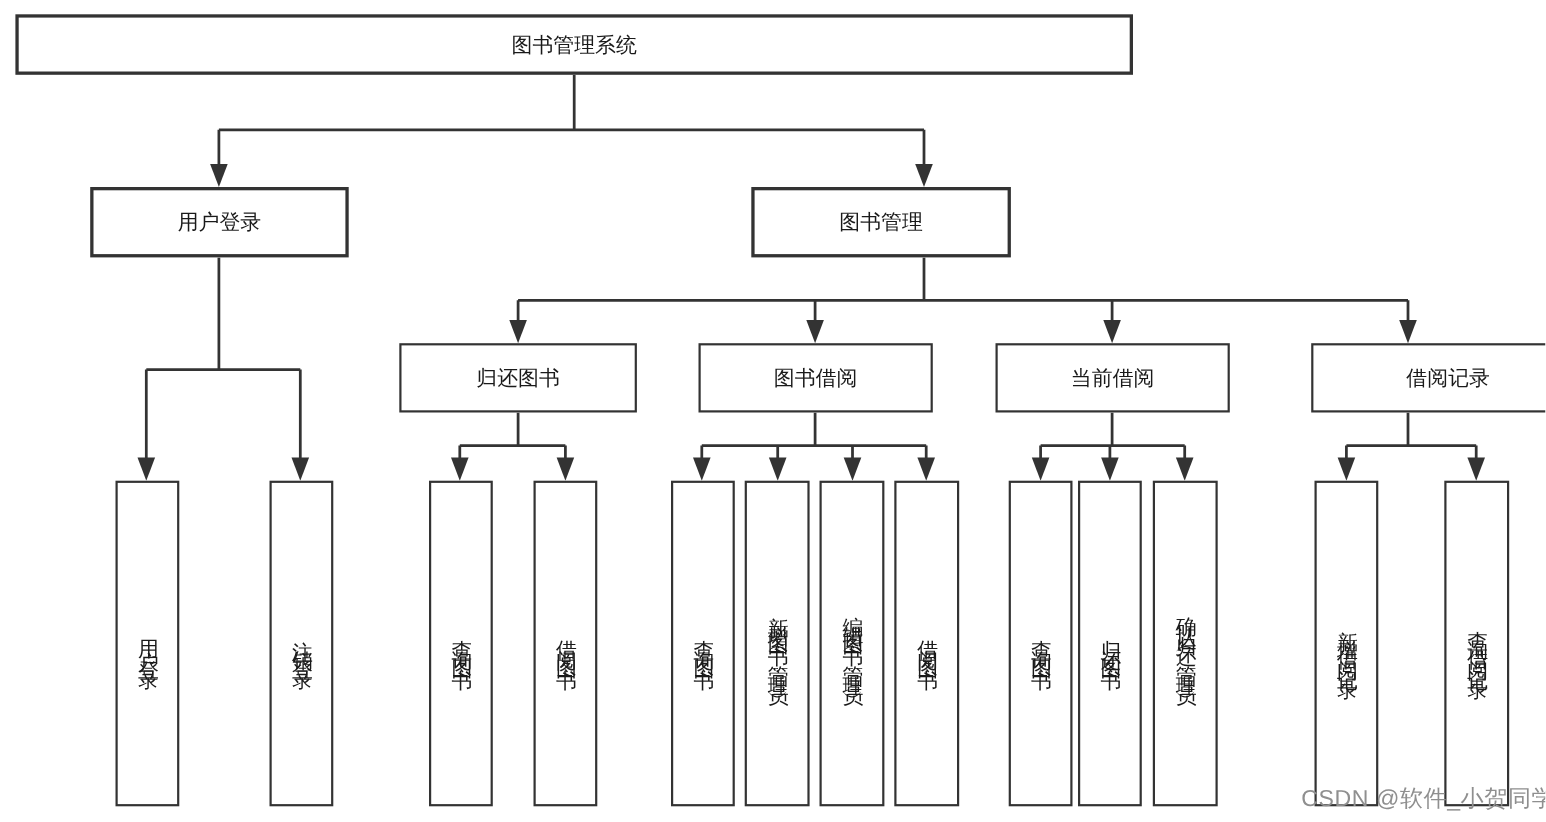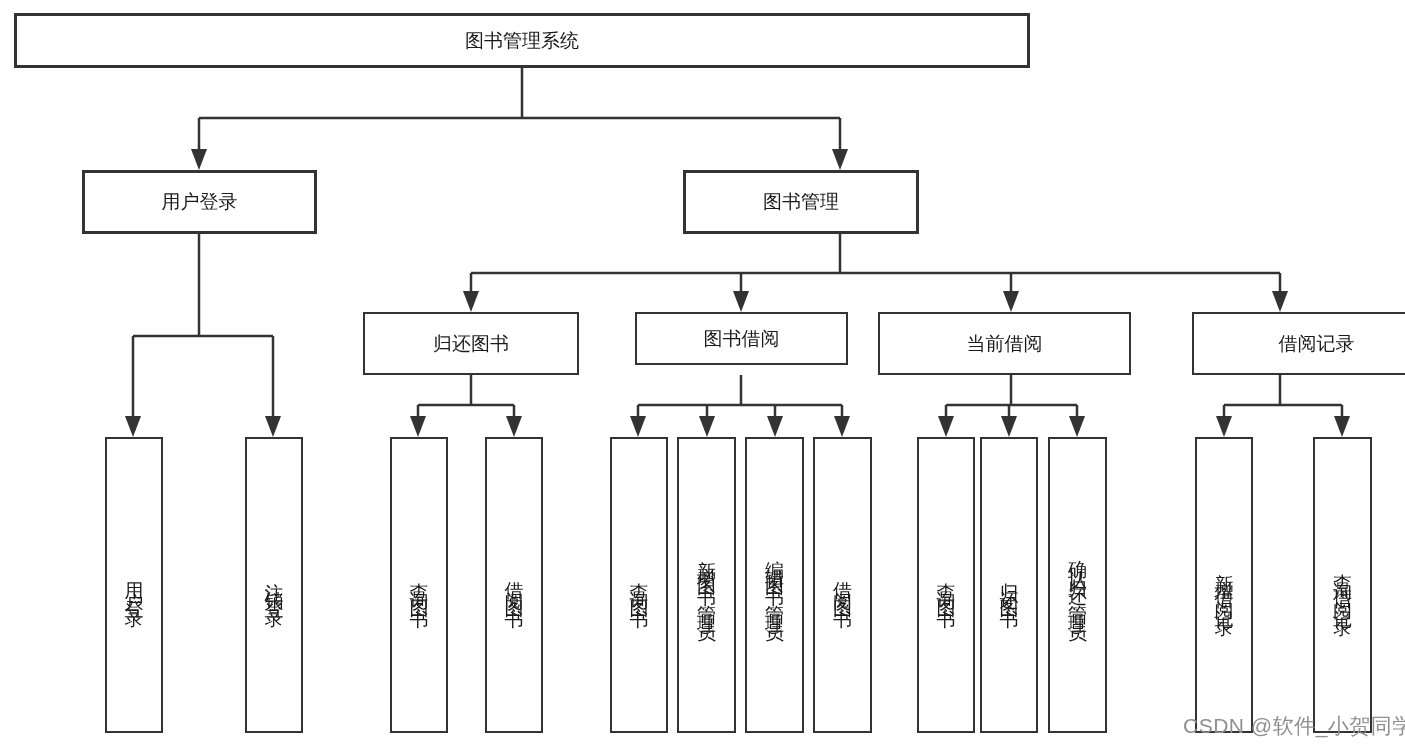--- a/index.html
+++ b/index.html
@@ -106,24 +106,24 @@
   <div class="box heavy" style="left:82px; top:170px; width:235px; height:64px;">
     <span>用户登录</span>
   </div>
   <div class="box heavy" style="left:683px; top:170px; width:236px; height:64px;">
     <span>图书管理</span>
   </div>
 
   <div class="box" style="left:363px; top:312px; width:216px; height:63px;">
     <span>归还图书</span>
   </div>
-  <div class="box" style="left:635px; top:312px; width:213px; height:53px;">
+  <div class="box" style="left:635px; top:312px; width:213px; height:63px;">
     <span>图书借阅</span>
   </div>
-  <div class="box" style="left:878px; top:312px; width:253px; height:63px;">
+  <div class="box" style="left:905px; top:312px; width:213px; height:63px;">
     <span>当前借阅</span>
   </div>
   <div class="box" style="left:1172px; top:312px; width:249px; height:63px;margin-left:20px;">
     <span>借阅记录</span>
   </div>
 
   <div class="box vbox" style="left:105px; top:437px; width:58px; height:296px;">
     <span class="vtext">用户登录</span>
   </div>
   <div class="box vbox" style="left:245px; top:437px; width:58px; height:296px;">

